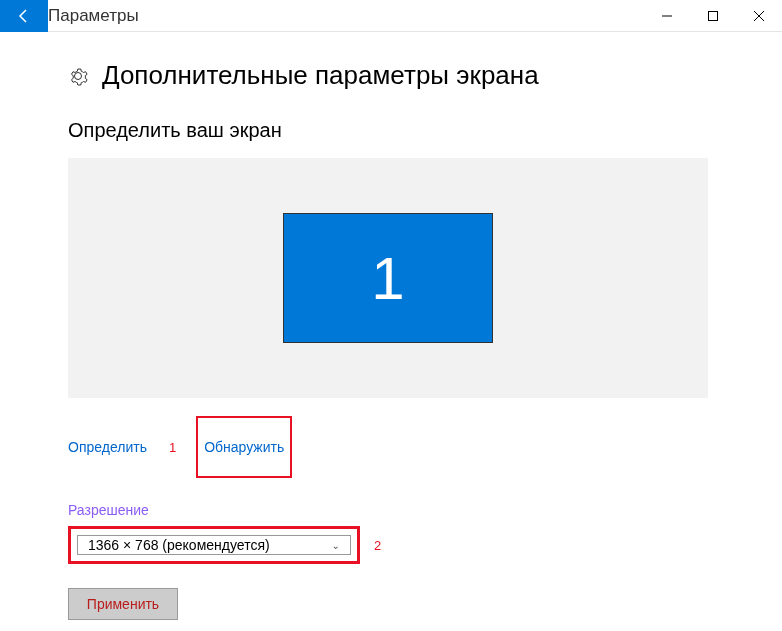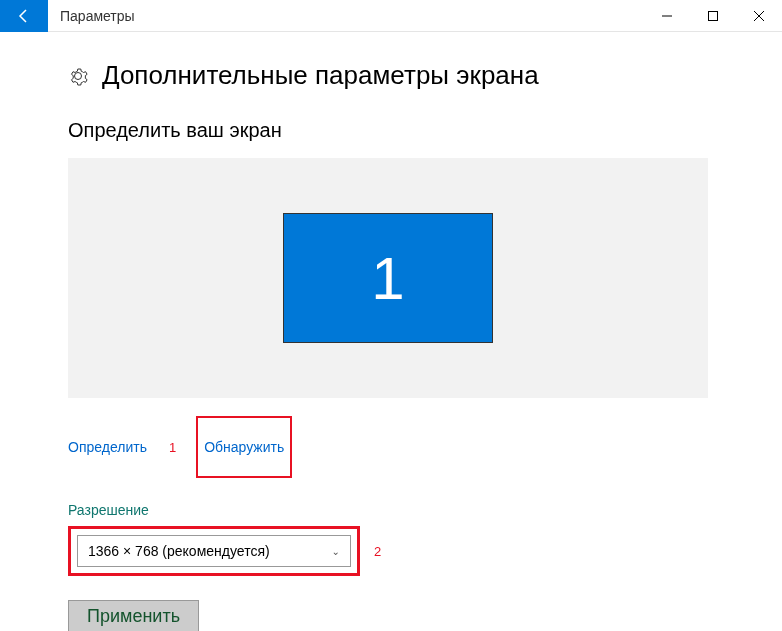--- a/index.html
+++ b/index.html
@@ -1,50 +1,50 @@
 <!DOCTYPE html>
 <html><head>
   <meta charset="utf-8">
   <style>
     * { margin: 0; padding: 0; box-sizing: border-box; font-family: 'Segoe UI', Tahoma, sans-serif; }
     body { background: #fff; width: 782px; height: 631px; overflow: hidden; }
     
     .titlebar { height: 32px; display: flex; align-items: center; background: #fff; border-bottom: 1px solid #e5e5e5; }
     .back-btn { width: 48px; height: 32px; background: #0078d7; display: flex; align-items: center; justify-content: center; cursor: pointer; }
     .back-btn svg { fill: #fff; width: 16px; height: 16px; }
-    .titlebar-title { flex: 1; padding-left: 12px; font-size: 14px; color: #333; }
+    .titlebar-title { flex: 1; padding-left: 0; font-size: 17px; color: #333; }
     .win-controls { display: flex; }
     .win-btn { width: 46px; height: 32px; display: flex; align-items: center; justify-content: center; cursor: pointer; }
     
     .content { padding: 16px 24px; margin-left: 44px; }
     
     .header-row { display: flex; align-items: center; margin-top: 12px; margin-bottom: 28px; }
     .gear-icon { width: 20px; height: 20px; margin-right: 14px; }
     .page-title { font-size: 26px; font-weight: 300; color: #000; }
     
     .section-title { font-size: 20px; font-weight: 400; margin-bottom: 16px; color: #000; }
     
     .monitor-area { width: 640px; height: 240px; background: #f2f2f2; display: flex; align-items: center; justify-content: center; margin-bottom: 18px; }
     .monitor-box { width: 210px; height: 130px; background: #0078d7; border: 1px solid #333; display: flex; align-items: center; justify-content: center; cursor: pointer; }
     .monitor-num { color: #fff; font-size: 60px; font-weight: 300; }
     
     .links-row { display: flex; align-items: center; gap: 20px; margin-bottom: 24px; }
     .link { color: #0066cc; font-size: 14px; cursor: pointer; }
     .red-box { border: 2px solid #e81123; padding: 20px 6px; display: inline-block; }
     .anno-num { color: #e81123; font-size: 13px; margin-left: 2px; }
     
-    .label-text { font-size: 14px; color: #0f766e; margin-bottom: 8px; }
+    .label-text { font-size: 14px; color: #8b5cf6; margin-bottom: 8px; }
     
     .dropdown-wrap { display: flex; align-items: center; gap: 12px; margin-bottom: 24px; }
     .dropdown-redbox { border: 3px solid #e81123; padding: 6px; display: inline-block; }
-    .dropdown { width: 274px; height: 32px; border: 1px solid #999; background: #fff; display: flex; align-items: center; justify-content: space-between; padding: 0 10px; cursor: pointer; font-size: 14px; }
+    .dropdown { width: 274px; height: 20px; border: 1px solid #999; background: #fff; display: flex; align-items: center; justify-content: space-between; padding: 0 10px; cursor: pointer; font-size: 14px; }
     .dropdown-chevron { font-size: 10px; color: #555; }
     
     .button-row { display: flex; gap: 10px; }
-    .action-btn { min-width: 110px; height: 32px; padding: 0 18px; background: #ccc; border: 1px solid #999; color: #14532d; font-size: 18px; display: flex; align-items: center; justify-content: center; cursor: pointer; }
+    .action-btn { min-width: 110px; height: 32px; padding: 0 8px; background: #ccc; border: 1px solid #999; color: #b91c1c; font-size: 14px; display: flex; align-items: center; justify-content: center; cursor: pointer; }
   </style>
 </head>
 <body>
 
 <div class="titlebar">
   <div class="back-btn">
     <svg viewBox="0 0 16 16">
         <path d="M10 2 L4 8 L10 14" stroke="#fff" stroke-width="1.5" fill="none"></path>
       </svg>
   </div>

